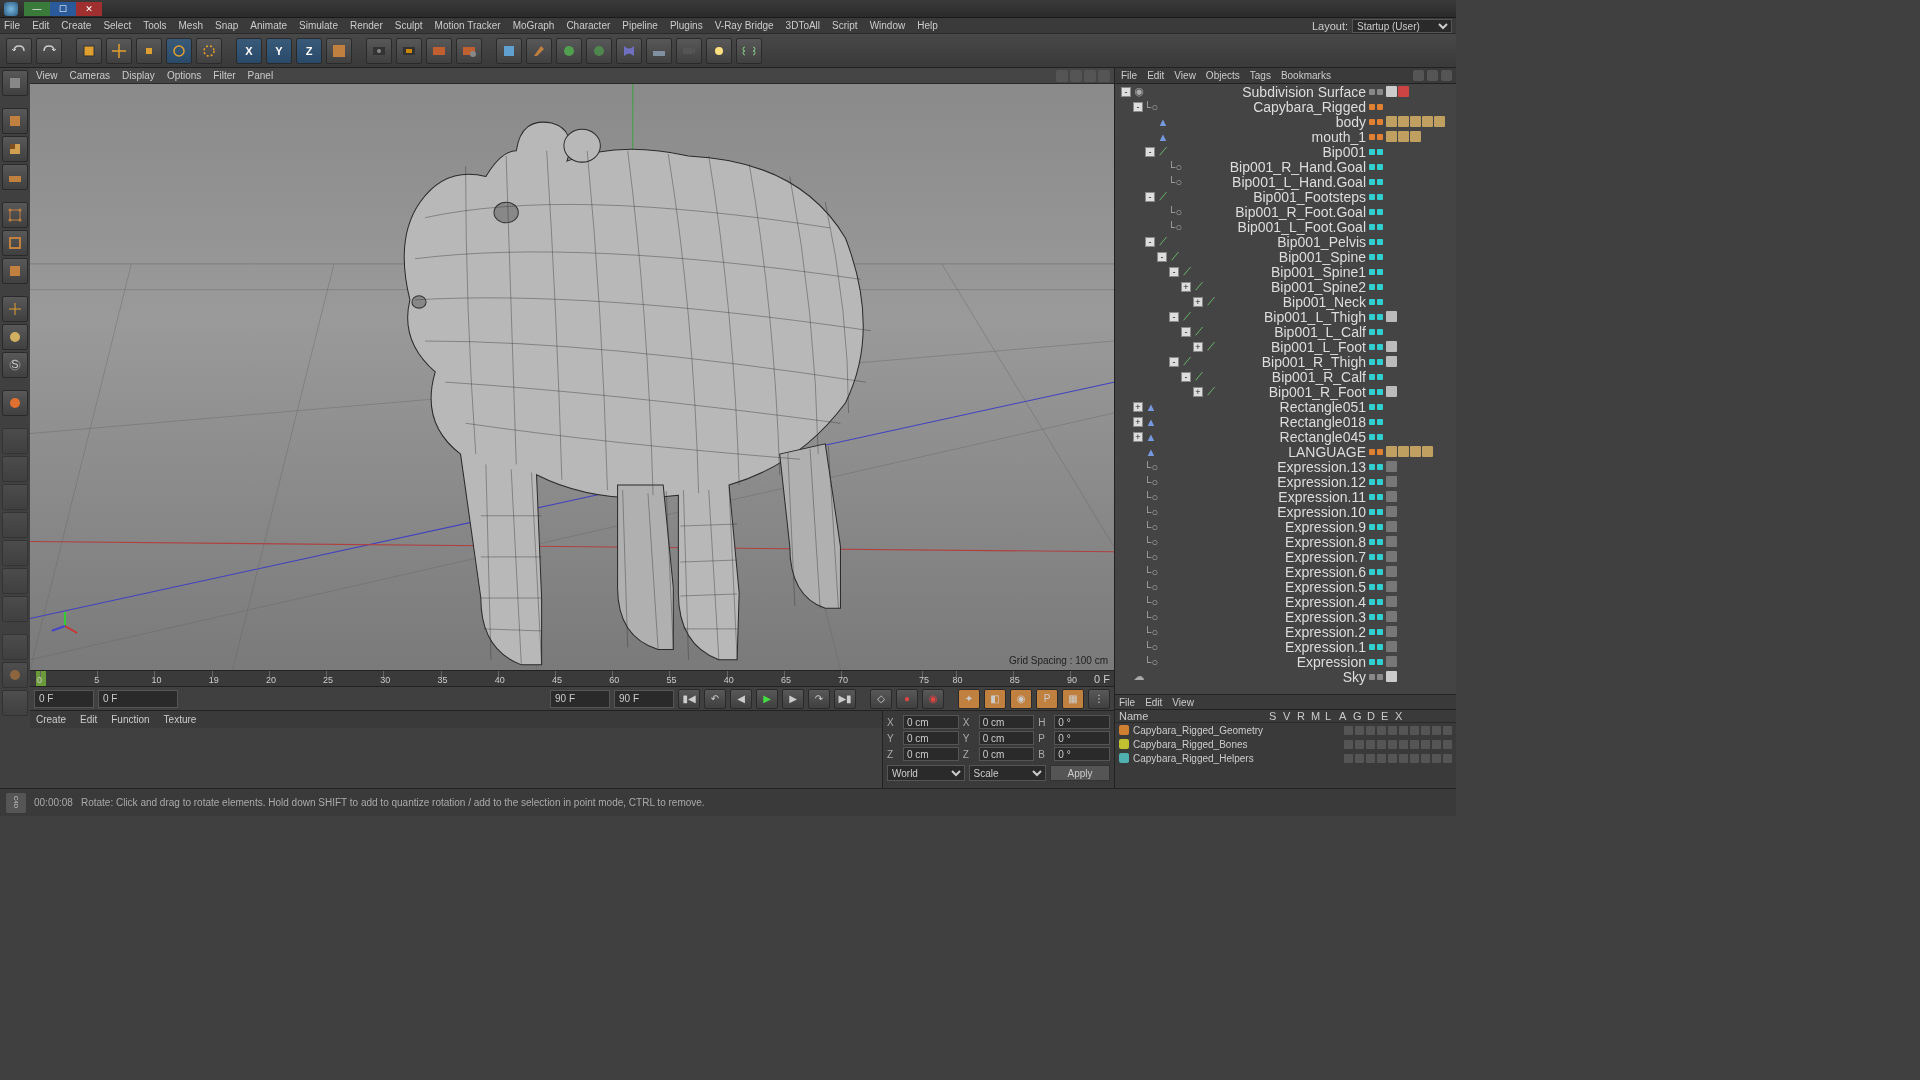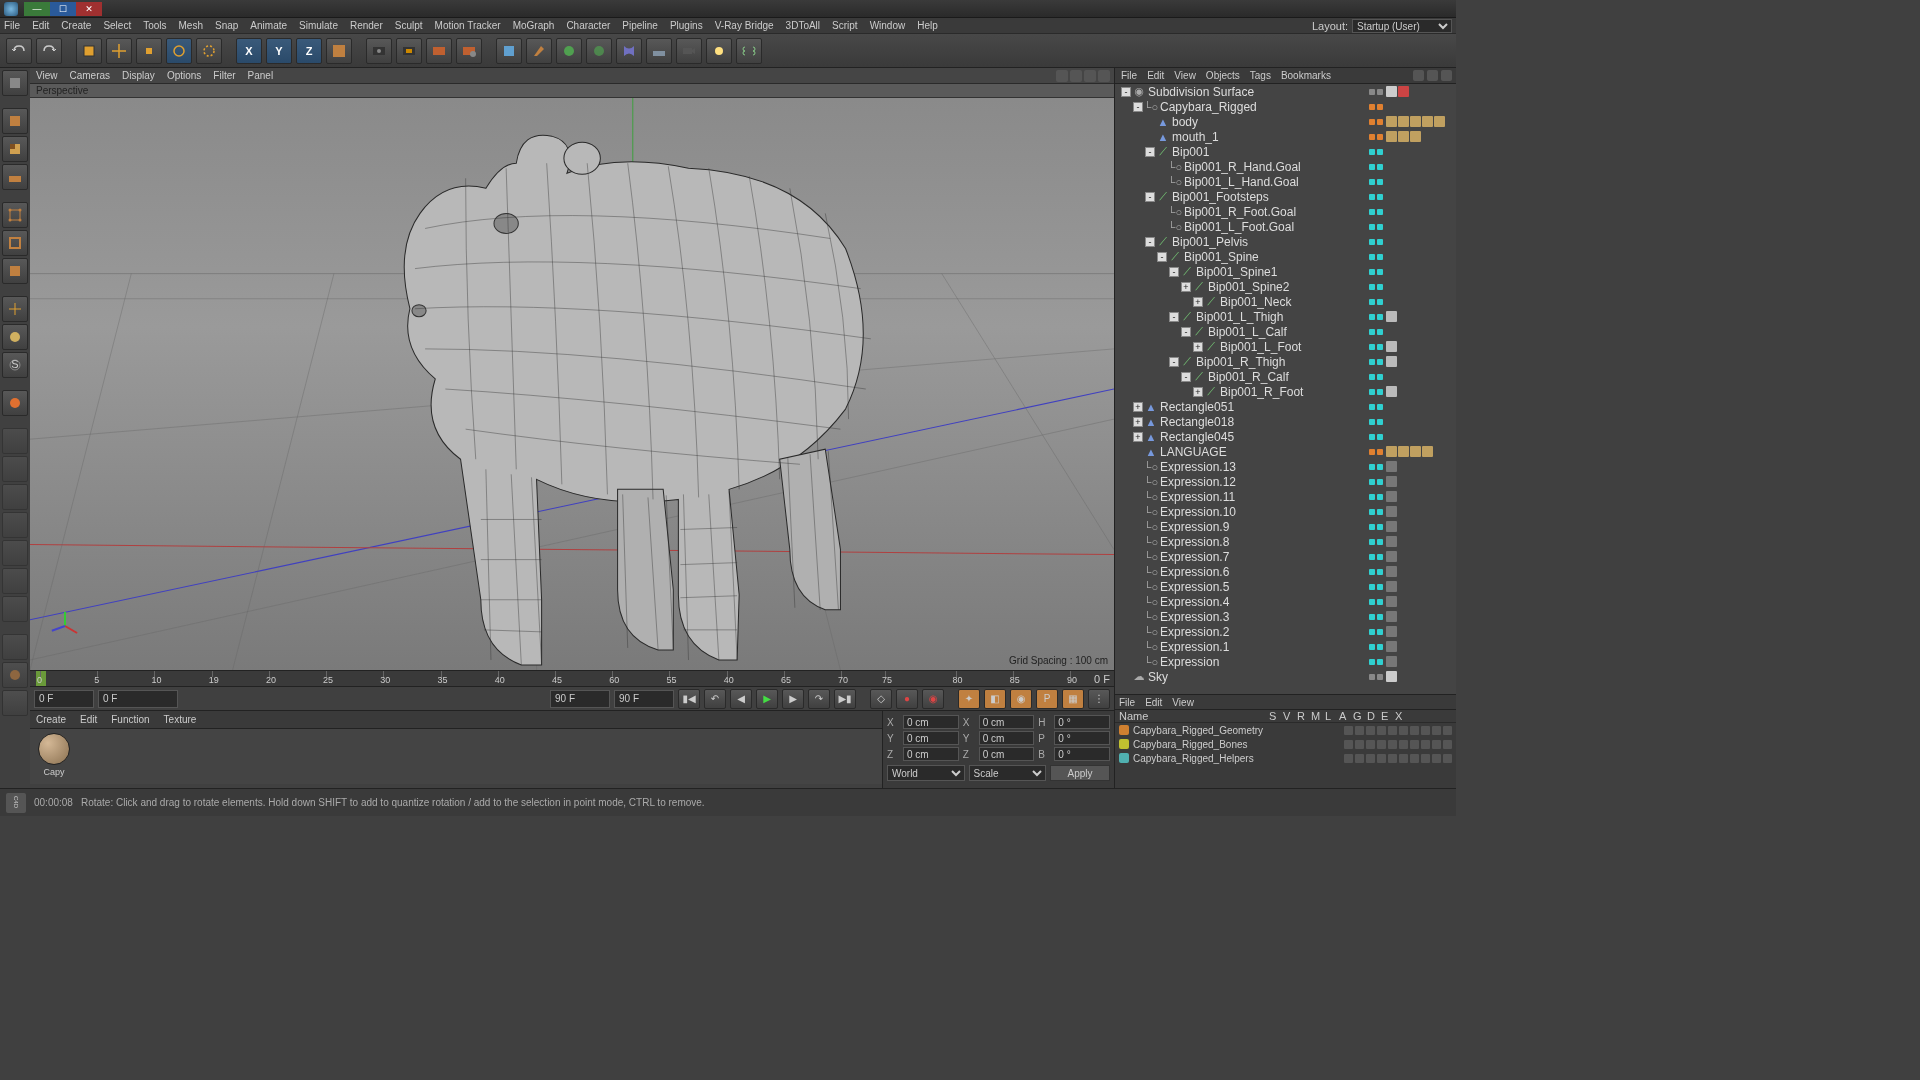--- a/index.html
+++ b/index.html
@@ -75,21 +75,21 @@
 .om-menus { height: 16px; background: #3a3a3a; display: flex; align-items: center; padding: 0 6px; gap: 10px; border-bottom: 1px solid #222; position: relative; }
 .om-menus span { font-size: 10px; cursor: pointer; }
 .om-menus .ricons { position:absolute; right:4px; display:flex; gap:3px; }
 .om-menus .ricons div { width:11px; height:11px; background:#555; border-radius:2px; }
 
 .obj-tree { flex: 1; background: #444; overflow-y: auto; overflow-x: hidden; }
 .tree-row { height: 15px; display: flex; align-items: center; position: relative; }
 .tree-row .indent { display: inline-block; }
 .tree-row .exp { width: 10px; height: 10px; border: 1px solid #888; background: #ddd; color: #222; font-size: 9px; line-height: 8px; text-align: center; margin-right: 2px; cursor:pointer; }
 .tree-row .ico { width: 12px; height: 12px; margin-right: 3px; display:inline-flex; align-items:center; justify-content:center; }
-.tree-row .name { font-size: 12px; color: #ddd; flex: 1; white-space: nowrap; overflow: hidden; }
+.tree-row .name { font-size: 14px; color: #ddd; flex: 1; white-space: nowrap; overflow: hidden; text-align: right; }
 .tree-row .dots { width: 20px; display: flex; gap: 2px; justify-content: center; }
 .tree-row .dot { width: 6px; height: 6px; border-radius: 1px; }
 .tree-row .tags { width: 70px; display: flex; gap: 1px; align-items: center; }
 .tree-row .tag { width: 11px; height: 11px; border-radius: 1px; }
 
 .coord-panel { height: 78px; background: #3a3a3a; border-top: 1px solid #222; padding: 4px; display:flex; flex-direction:column; gap:2px; }
 .coord-row { display:flex; gap:4px; align-items:center; }
 .coord-row .lbl { width:12px; font-size:10px; color:#aaa; }
 .coord-row .fld { flex:1; height:14px; background:#2a2a2a; border:1px solid #555; font-size:10px; padding:0 3px; display:flex; align-items:center; }
 .coord-sel { display:flex; gap:4px; margin-top:2px; }
@@ -372,23 +372,20 @@
         <span>Options</span>
         <span>Filter</span>
         <span>Panel</span>
         <div class="vp-icons">
         <div></div>
         <div></div>
         <div></div>
         <div></div>
       </div>
     </div>
-    <div class="viewport-header">
-      <span>Perspective</span>
-    </div>
     <div class="viewport">
       <svg class="scene" viewBox="0 0 1070 570" preserveAspectRatio="none">
 
         <line x1="0" y1="175" x2="1070" y2="175" stroke="#666" stroke-width="0.5"></line>
         <path d="M0 520 L1070 290" stroke="#4040c0" stroke-width="1"></path>
         <path d="M0 445 L1070 455" stroke="#b04040" stroke-width="1"></path>
         <line x1="595" y1="0" x2="595" y2="430" stroke="#40a040" stroke-width="1"></line>
         <g stroke="#666" stroke-width="0.4">
           <line x1="0" y1="200" x2="1070" y2="200"></line>
           <line x1="0" y1="340" x2="1070" y2="250"></line>
@@ -487,21 +484,21 @@
         </div>
         <div class="tick" style="left: 696.667px;">
           <span>40</span>
         </div>
         <div class="tick" style="left: 753.889px;">
           <span>65</span>
         </div>
         <div class="tick" style="left: 811.111px;">
           <span>70</span>
         </div>
-        <div class="tick" style="left: 855px;">
+        <div class="tick" style="left: 892px;">
           <span>75</span>
         </div>
         <div class="tick" style="left: 925.556px;">
           <span>80</span>
         </div>
         <div class="tick" style="left: 982.778px;">
           <span>85</span>
         </div>
         <div class="tick" style="left: 1040px;">
           <span>90</span>
@@ -534,26 +531,20 @@
       <div class="pcbtn">⋮</div>
     </div>
 
     <div style="display:flex;">
       <div style="flex:1;">
         <div class="mat-bar" id="matbar">
             <span>Create</span>
             <span>Edit</span>
             <span>Function</span>
             <span>Texture</span>
-          </div>
-        <div class="mat-area" id="matarea">
-            <div class="mat-swatch">
-              <div class="ball"></div>
-              <div class="lbl">Capy</div>
-            </div>
           </div>
       </div>
       <div style="width:232px; border-left:1px solid #222;">
         <div class="coord-panel" id="coordpanel">
             <div class="coord-row">
               <span class="lbl">X</span>
               <span class="fld">0 cm</span>
               <span class="lbl">X</span>
               <span class="fld">0 cm</span>
               <span class="lbl">H</span>

